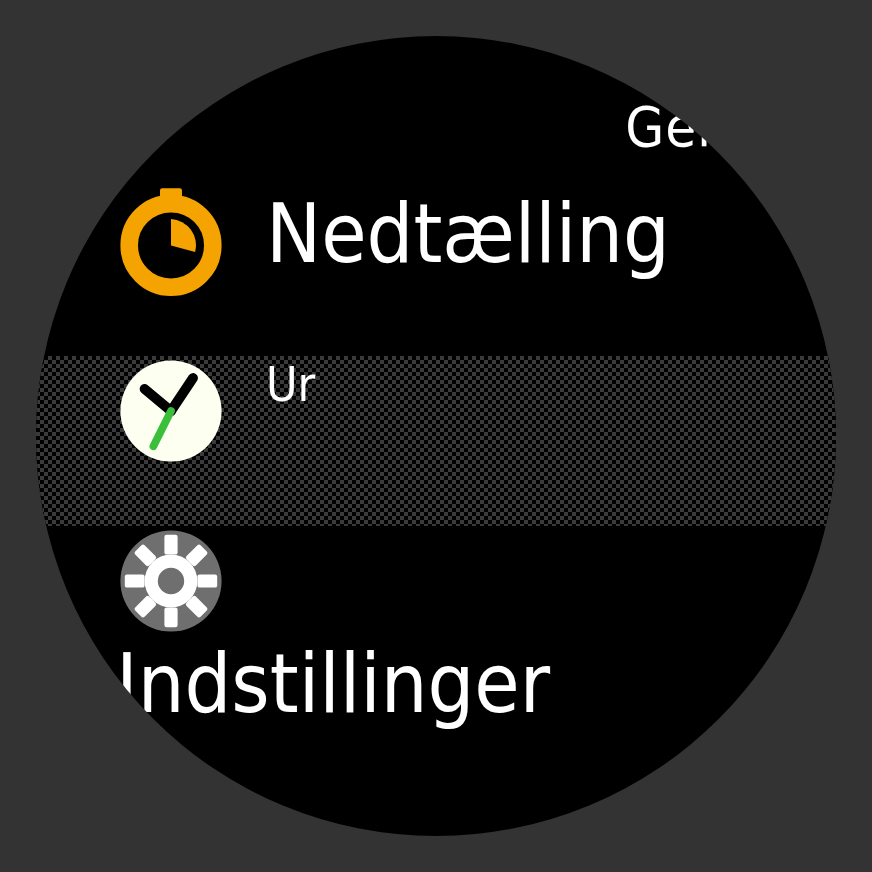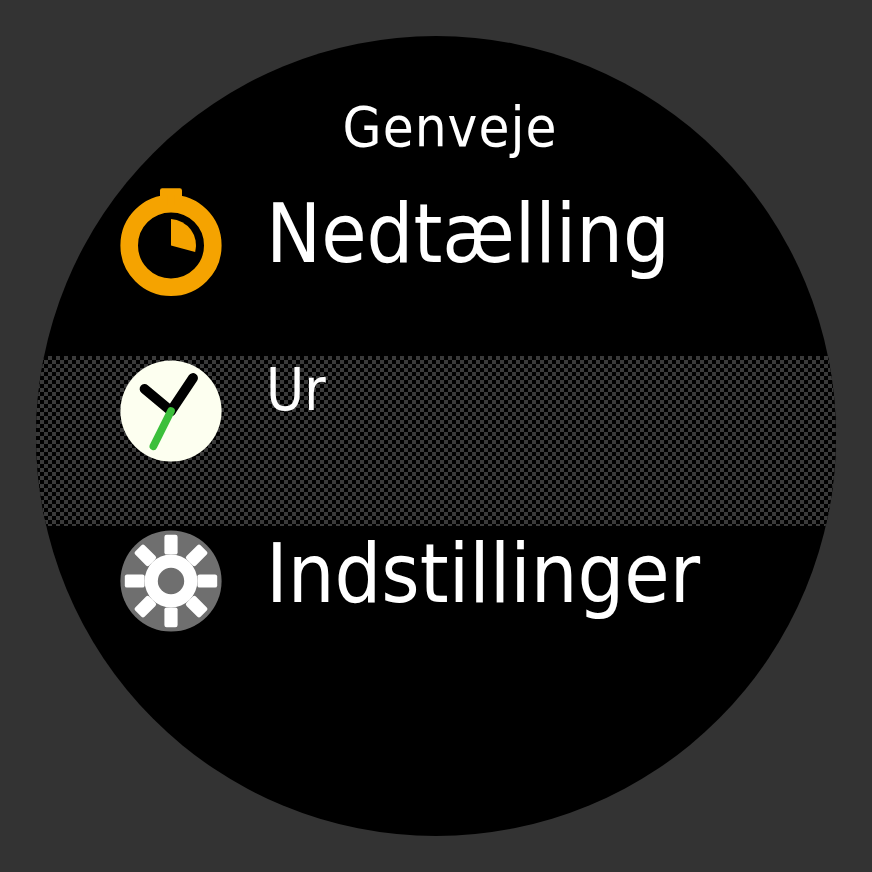--- a/index.html
+++ b/index.html
@@ -17,23 +17,23 @@
     top:36px;
     width:800px;
     height:800px;
     border-radius:50%;
     background:#000;
     overflow:hidden;
   }
   .header{
     position:absolute;
     top:58px;
-    left:14px;
+    left:4px;
     width:100%;
-    text-align:center;
+    text-align:right;
     color:#fff;
     font-size:56px;
     font-weight:400;
     letter-spacing:1px;
   }
   .menu-item{
     position:absolute;
     left:0;
     width:100%;
     height:170px;
@@ -43,34 +43,34 @@
   }
   .row-top{ top:150px; }
   .row-mid{ top:320px;
     background-image:
       linear-gradient(45deg,#3a3a3a 25%,transparent 25%,transparent 75%,#3a3a3a 75%),
       linear-gradient(45deg,#3a3a3a 25%,transparent 25%,transparent 75%,#3a3a3a 75%);
     background-size:8px 8px;
     background-position:0 0,4px 4px;
     background-color:#000;
   }
-  .row-bot{ top:490px; }
+  .row-bot{ top:490px;flex-direction:column; }
   .icon{
     width:110px;
     height:110px;
     flex:0 0 110px;
     margin-right:40px;
   }
   .label{
     color:#fff;
     font-size:82px;
     font-weight:400;
     white-space:nowrap;
   }
-  .row-mid .label{ font-size:58px; }
+  .row-mid .label{ font-size:48px; }
 </style>
 </head>
 <body>
 
 <div class="watch-face">
 
   <div class="header">Genveje</div>
 
   <div class="menu-item row-top">
     <span class="icon">

